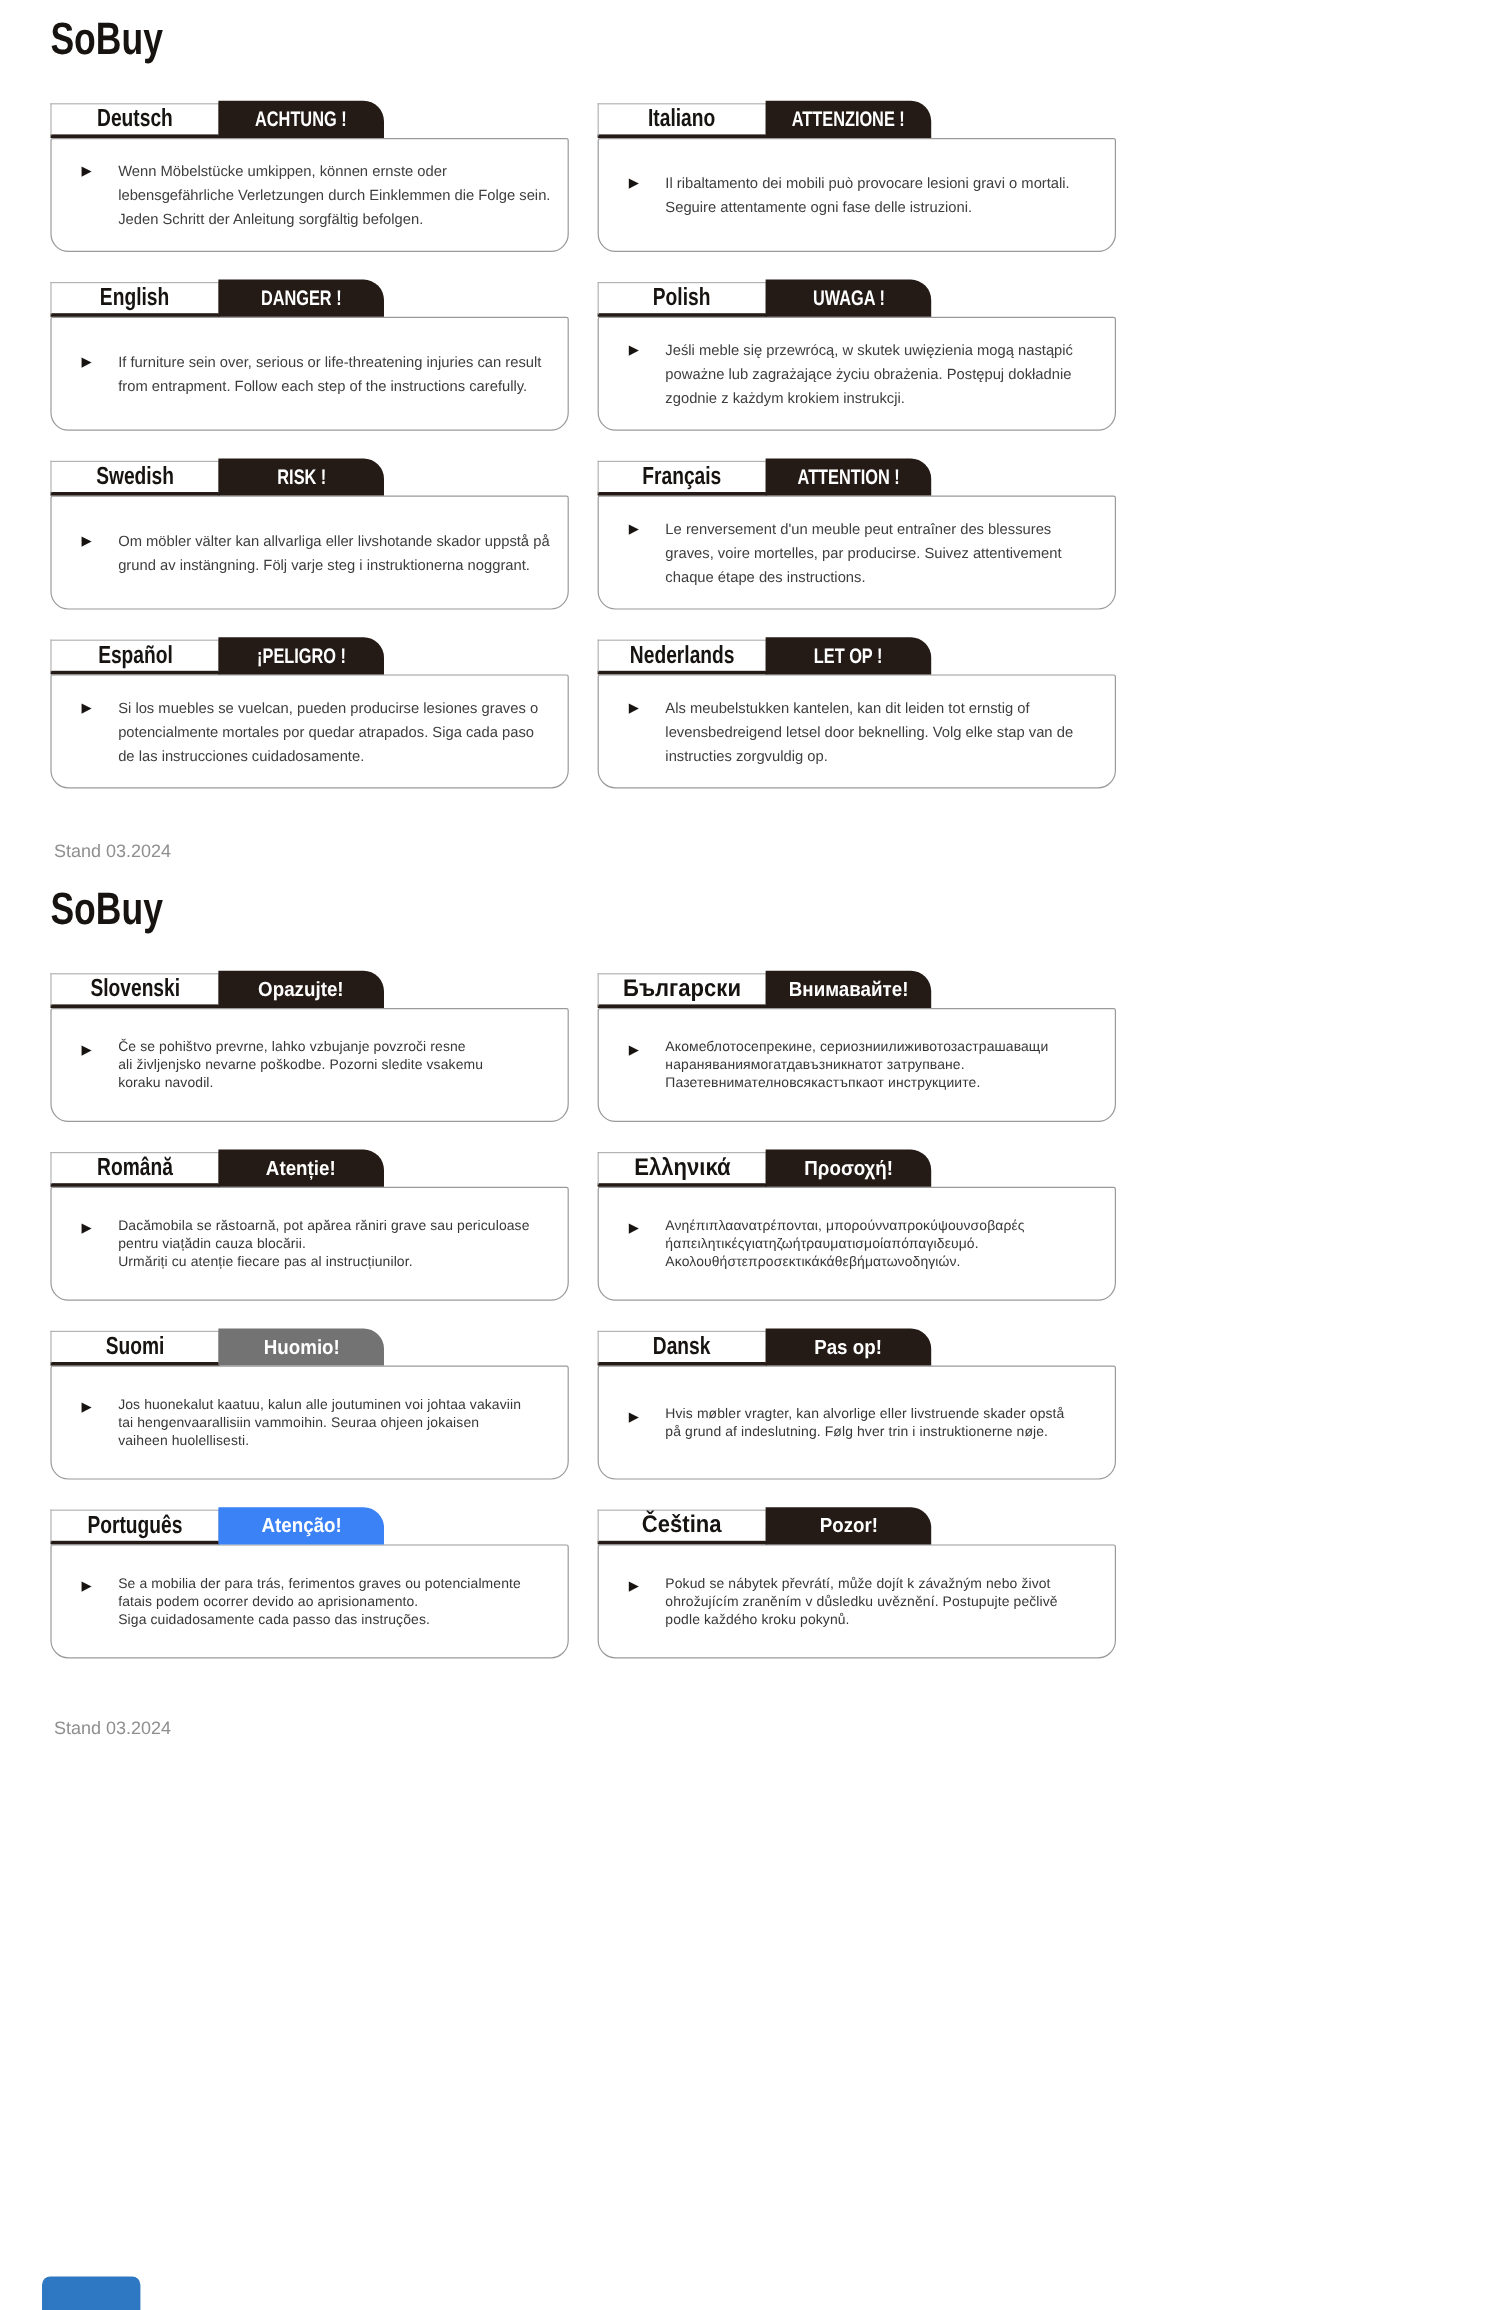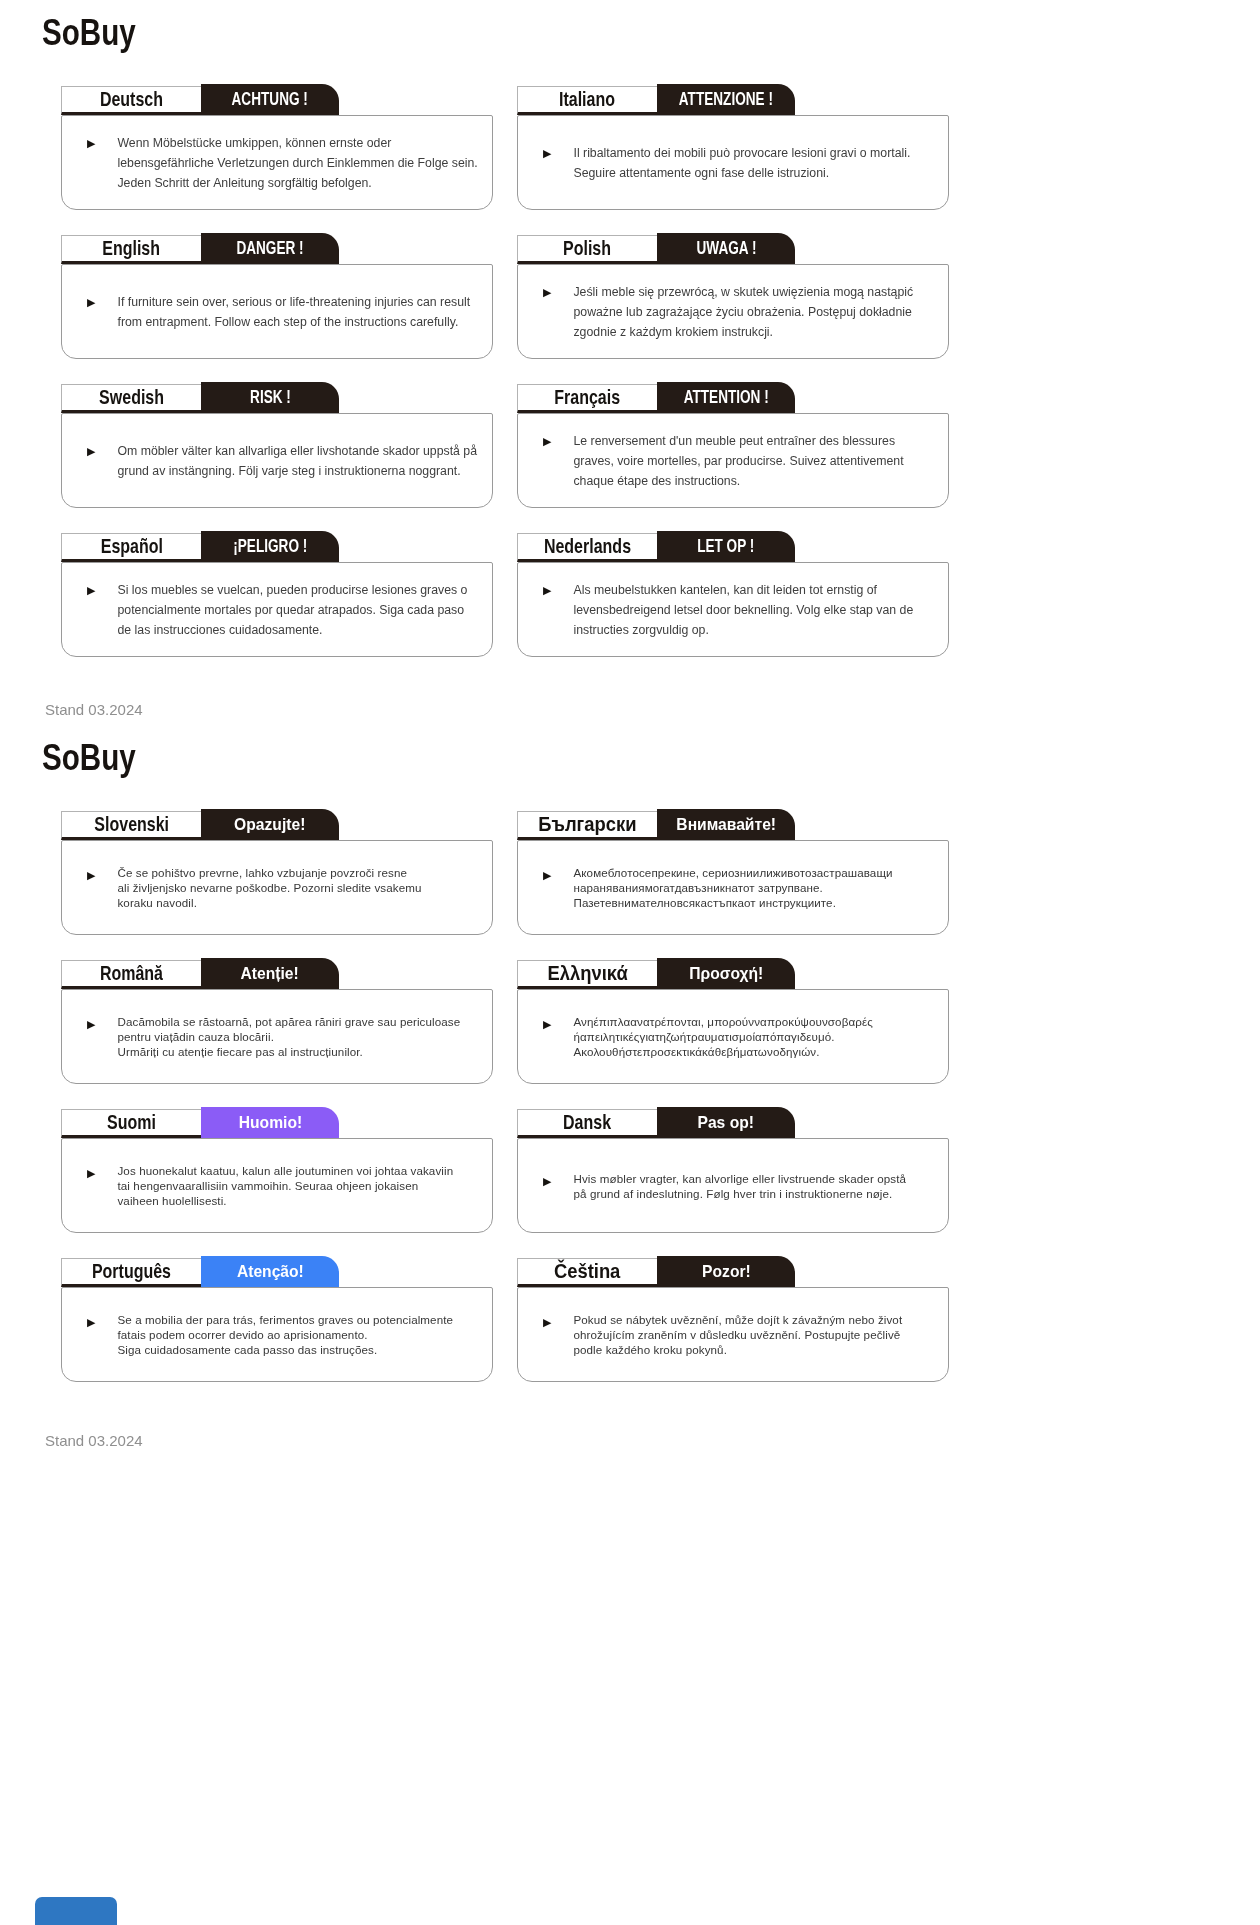--- a/index.html
+++ b/index.html
@@ -5,21 +5,21 @@
   html,body{margin:0;padding:0;}
   body{
     width:1260px;height:1925px;position:relative;background:#ffffff;
     font-family:"Liberation Sans", sans-serif;color:#3e3e3e;overflow:hidden;
   }
   .logo{
     position:absolute;left:42px;font-size:37px;font-weight:700;color:#171310;
     transform:scale(0.80,1.02);transform-origin:left center;letter-spacing:0px;white-space:nowrap;
   }
   .grid{
-    position:absolute;left:61px;width:943px;display:grid;
+    position:absolute;left:42px;width:943px;display:grid;
     grid-template-columns:432px 432px;column-gap:79px;row-gap:30px;gap:24px;
   }
   .card{width:432px;height:125px;}
   .card-header{display:flex;align-items:flex-end;height:30px;}
   .lang-tab{
     box-sizing:border-box;width:141px;height:29px;background:#ffffff;
     border:1px solid #b3b3b3;border-bottom:3px solid #241b16;
     display:flex;align-items:center;justify-content:center;
     font-weight:700;font-size:20px;color:#161310;
   }
@@ -300,21 +300,21 @@
             <div class="tl">Ακολουθήστεπροσεκτικάκάθεβήματωνοδηγιών.</div>
           </div>
         </div>
       </div>
     </div>
     <div class="card">
       <div class="card-header">
         <span class="lang-tab">
           <span class="cond">Suomi</span>
         </span>
-        <div class="warn-tab" style="background: #8b5cf6;">
+        <div class="warn-tab" style="background: #737373;">
           <span class="plain">Huomio!</span>
         </div>
       </div>
       <div class="card-body" style="border-color: rgb(154, 154, 154);">
         <div class="body-inner">
           <span class="bullet">▶</span>
           <div class="lines">
             <div class="tl">Jos huonekalut kaatuu, kalun alle joutuminen voi johtaa vakaviin</div>
             <div class="tl">tai hengenvaarallisiin vammoihin. Seuraa ohjeen jokaisen</div>
             <div class="tl">vaiheen huolellisesti.</div>
@@ -367,21 +367,21 @@
           <span class="plain">Čeština</span>
         </span>
         <div class="warn-tab" style="background: rgb(36, 27, 22);">
           <span class="plain">Pozor!</span>
         </div>
       </div>
       <div class="card-body" style="border-color: rgb(154, 154, 154);">
         <div class="body-inner">
           <span class="bullet">▶</span>
           <div class="lines">
-            <div class="tl">Pokud se nábytek uvěznění, může dojít k závažným nebo život</div>
+            <div class="tl">Pokud se nábytek převrátí, může dojít k závažným nebo život</div>
             <div class="tl">ohrožujícím zraněním v důsledku uvěznění. Postupujte pečlivě</div>
             <div class="tl">podle každého kroku pokynů.</div>
           </div>
         </div>
       </div>
     </div>
   </div>
 <div class="stand" id="stand-2">Stand 03.2024</div>
 
 <div class="blue-tab" id="blue-tab" style="background: rgb(46, 119, 194);"></div>

